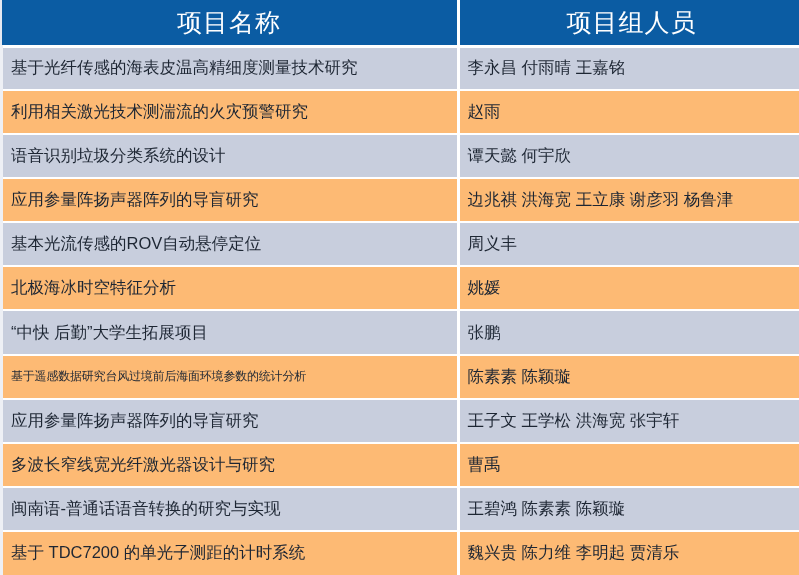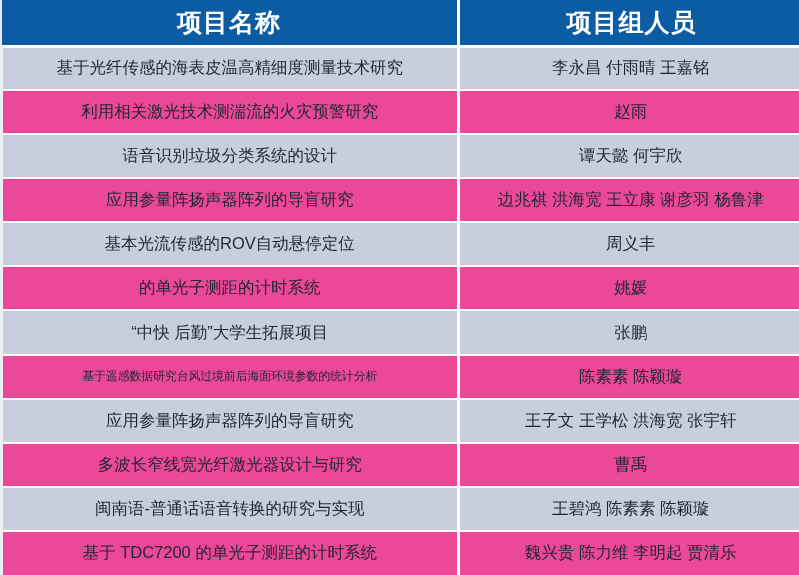--- a/index.html
+++ b/index.html
@@ -25,21 +25,21 @@
   }
 
   
   thead tr {
     height: 46px;
   }
   thead th {
     background: #0b5ca3;
     color: #ffffff;
     font-size: 25px;
-    font-weight: bold;
+    font-weight: normal;
     letter-spacing: 1px;
     text-align: center;
     vertical-align: middle;
     padding: 0;
     border: 0;
   }
   th.col-name {
     width: 455px;
     border-right: 3px solid #ffffff;
   }
@@ -48,25 +48,24 @@
   }
 
   
   tbody tr {
     height: 44px;
   }
   tbody tr.row-dark td {
     background: #c8cedd;
   }
   tbody tr.row-light td {
-    background: #ec4899;
+    background: #fdba74;
   }
 
   tbody td {
-    text-align: center;
     vertical-align: middle;
     color: #1d2633;
     font-size: 16.5px;
     padding: 0 8px;
     border-top: 2px solid #ffffff;
     border-bottom: 0;
     box-sizing: border-box;
     white-space: nowrap;
     overflow: hidden;
   }
@@ -112,21 +111,21 @@
     </tr>
     <tr class="row-light">
       <td class="cell-name">应用参量阵扬声器阵列的导盲研究</td>
       <td class="cell-members">边兆祺 洪海宽 王立康 谢彦羽 杨鲁津</td>
     </tr>
     <tr class="row-dark">
       <td class="cell-name">基本光流传感的ROV自动悬停定位</td>
       <td class="cell-members">周义丰</td>
     </tr>
     <tr class="row-light">
-      <td class="cell-name">的单光子测距的计时系统</td>
+      <td class="cell-name">北极海冰时空特征分析</td>
       <td class="cell-members">姚媛</td>
     </tr>
     <tr class="row-dark">
       <td class="cell-name">“中快 后勤”大学生拓展项目</td>
       <td class="cell-members">张鹏</td>
     </tr>
     <tr class="row-light">
       <td class="cell-name tight">基于遥感数据研究台风过境前后海面环境参数的统计分析</td>
       <td class="cell-members">陈素素 陈颖璇</td>
     </tr>

